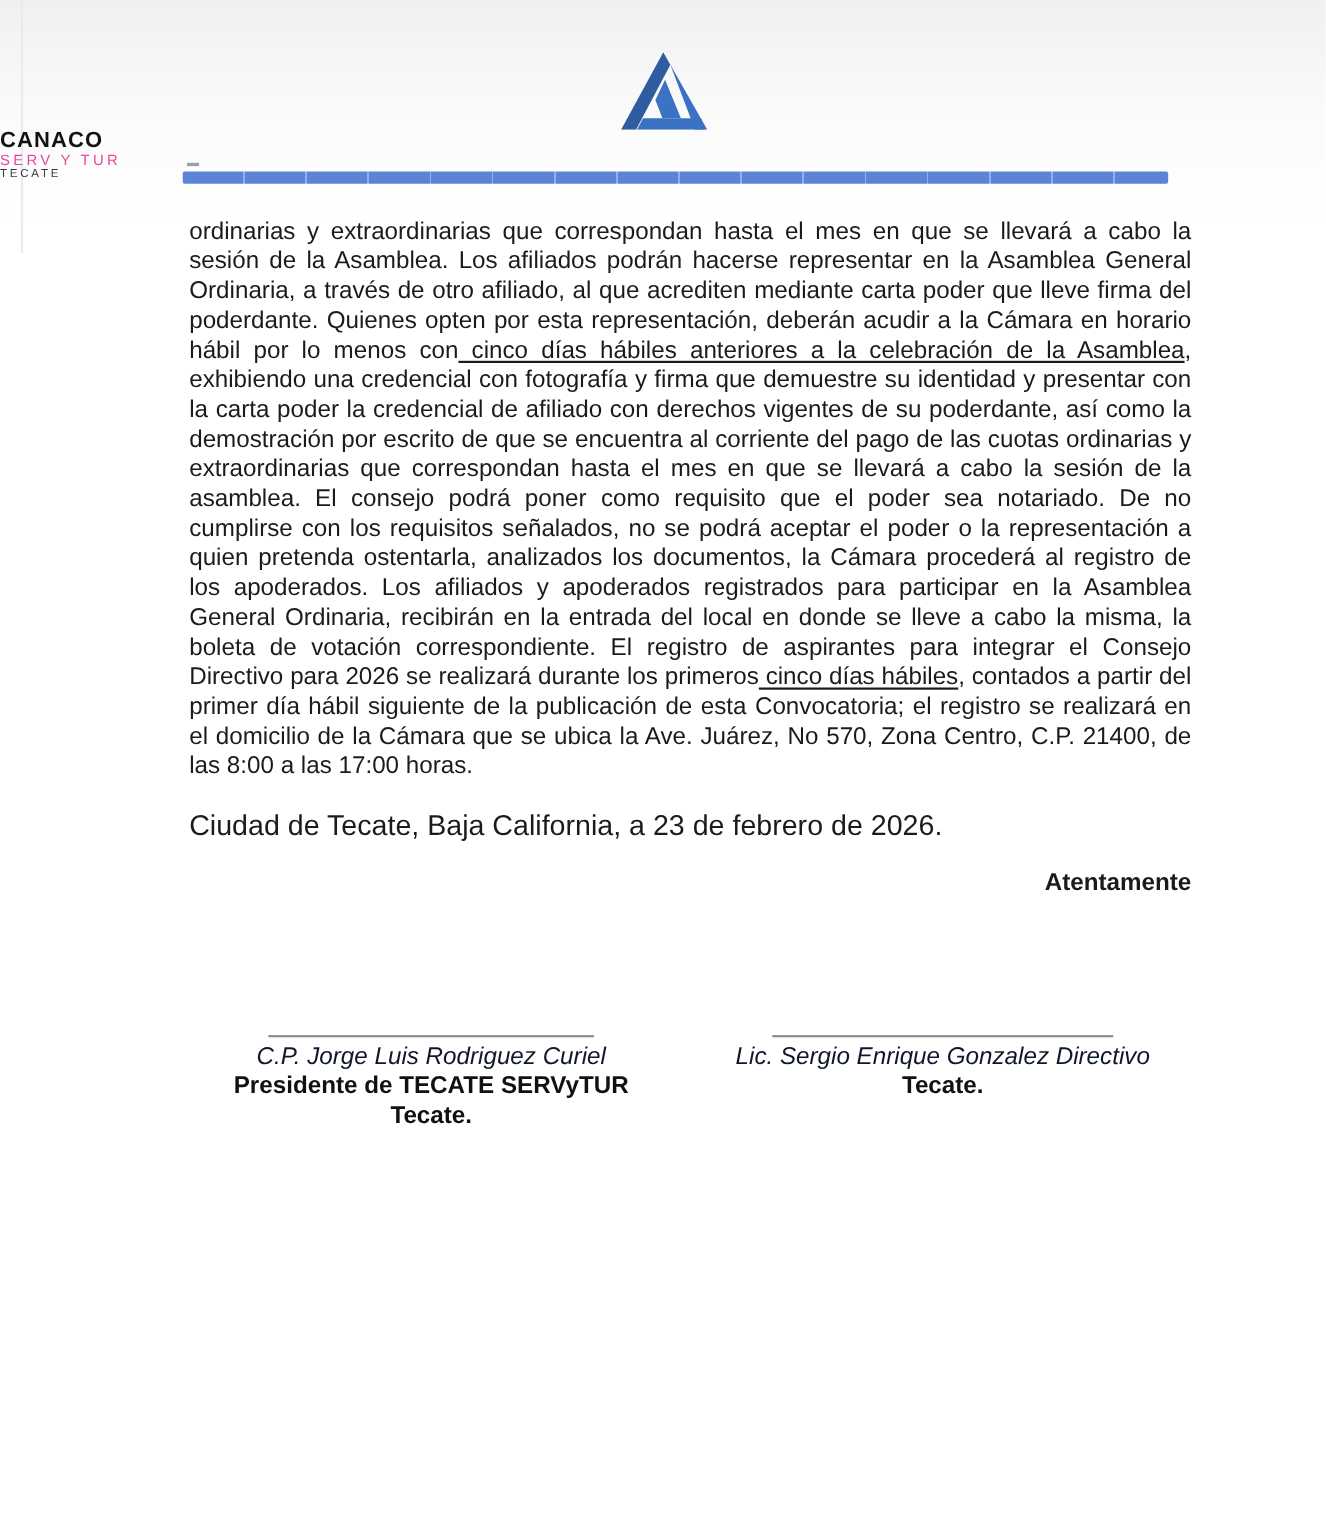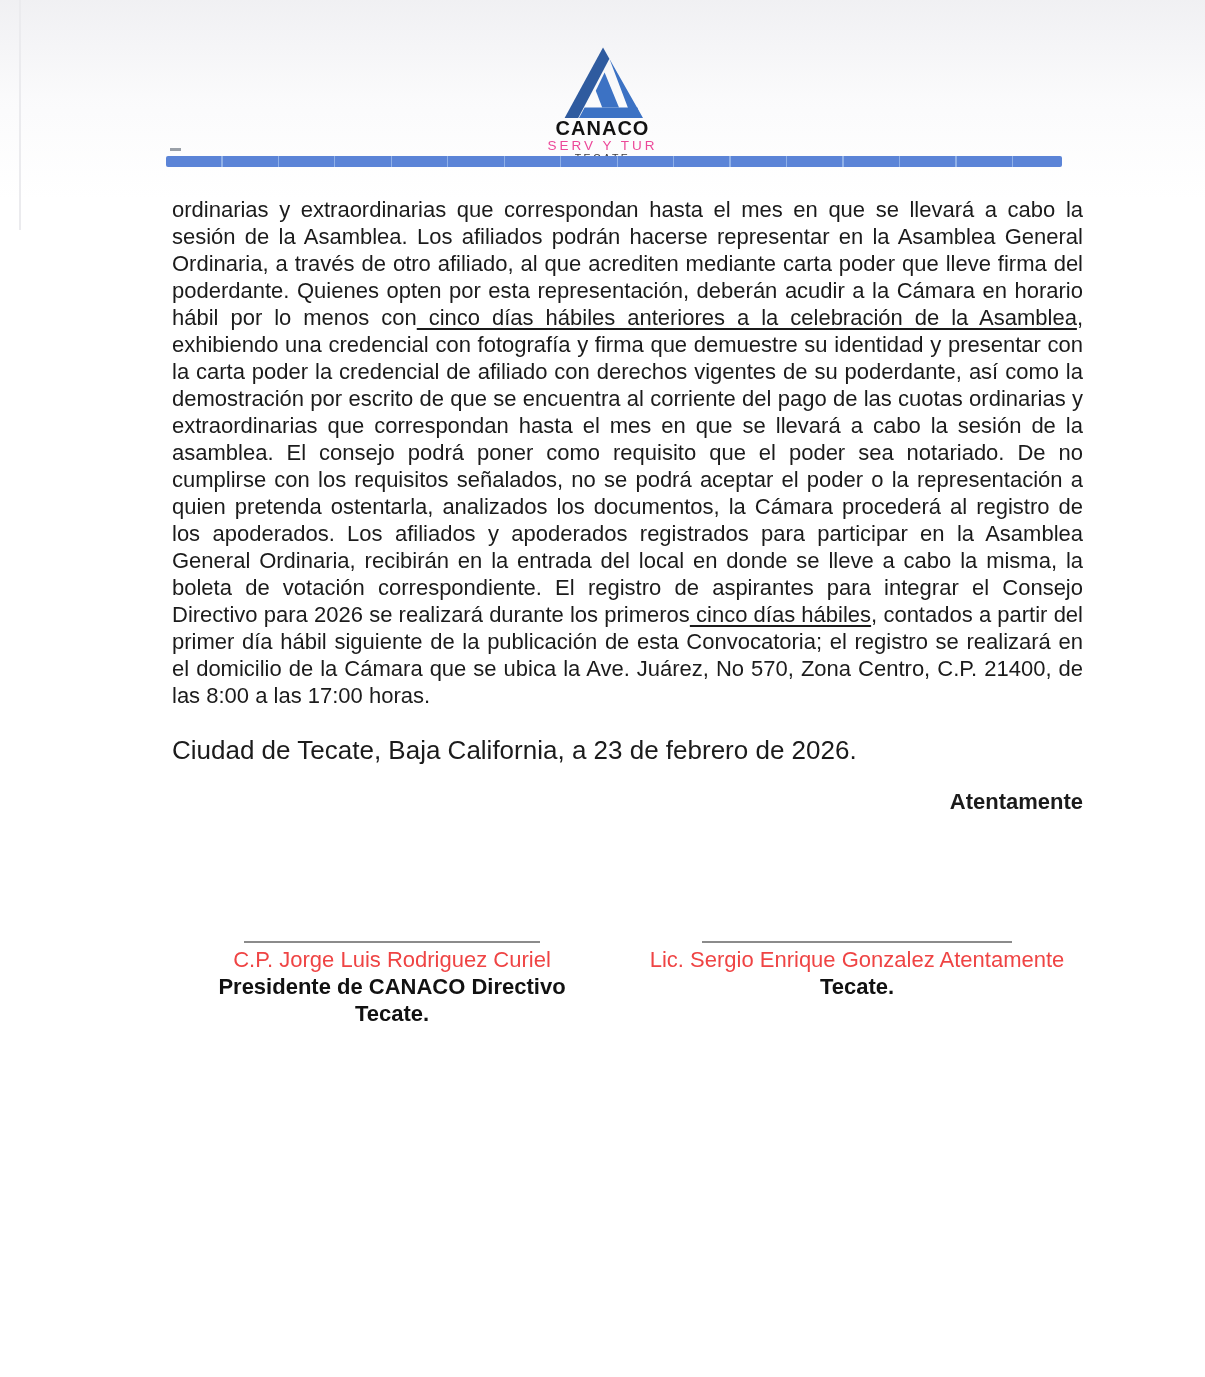--- a/index.html
+++ b/index.html
@@ -16,21 +16,21 @@
   .scan-shade{
     position:absolute;top:0;left:0;width:1205px;height:250px;
     background:linear-gradient(180deg, rgba(228,228,233,0.55) 0%, rgba(240,240,244,0.30) 40%, rgba(255,255,255,0) 80%);
     pointer-events:none;
   }
   .scan-edge{
     position:absolute;top:0;left:19px;width:2px;height:230px;
     background:#ebebee;pointer-events:none;
   }
   
-  header{position:relative;text-align:center;padding-top:46px;}
+  header{position:relative;padding-top:46px;}
   .logo-icon{display:block;margin:0 auto;width:82px;height:72px;}
   .logo-name{font-size:20px;font-weight:bold;letter-spacing:1px;color:#121212;line-height:21px;}
   .logo-sub{font-size:13.5px;letter-spacing:3px;color:#ec4899;line-height:14px;}
   .logo-city{font-size:10.5px;letter-spacing:2.5px;color:#3a3a3a;line-height:11px;}
   .tick{position:absolute;left:170px;top:148px;width:11px;height:3px;background:#9aa0a8;}
   .blue-bar{
     position:absolute;left:166px;top:156px;width:896px;height:11px;
     border-radius:2px;
     background:repeating-linear-gradient(90deg,#5b84d7 0px,#5b84d7 55px,#8fb0e8 55px,#8fb0e8 56.5px);
   }
@@ -43,21 +43,21 @@
   }
   .u{text-decoration:underline;text-underline-offset:3px;margin-top:18px;}
   .dateline{margin:28px 0 0 0;font-size:26px;line-height:27px;}
   .closing{margin:24px 0 0 0;font-size:22px;line-height:27px;font-weight:bold;text-align:right;}
   
   .sigrow{display:flex;margin-top:126px;margin-left:172px;margin-right:0;}
   .sigcol{width:440px;text-align:center;}
   .sigcol.right{width:450px;margin-left:20px;}
   .sigline{width:296px;border-top:2px solid #8b8b8b;margin:0 auto 3px auto;height:0;}
   .sigcol.right .sigline{width:310px;}
-  .signame{font-size:22px;line-height:27px;color:#ef4444;}
+  .signame{font-size:22px;line-height:27px;color:#0f172a;font-style:italic;}
   .sigtitle{font-size:22px;line-height:27px;font-weight:bold;color:#111111;}
 </style>
 </head>
 <body>
 
 <div class="page">
   <div class="scan-shade"></div>
   <div class="scan-edge"></div>
 
   <header>
@@ -80,22 +80,22 @@
 
     <p class="dateline">Ciudad de Tecate, Baja California, a 23  de febrero de 2026.</p>
 
     <p class="closing">Atentamente</p>
   </main>
 
   <div class="sigrow">
     <div class="sigcol">
       <div class="sigline"></div>
       <div class="signame">C.P. Jorge Luis Rodriguez Curiel</div>
-      <div class="sigtitle">Presidente de CANACO Directivo</div>
+      <div class="sigtitle">Presidente de TECATE SERVyTUR</div>
       <div class="sigtitle">Tecate.</div>
     </div>
     <div class="sigcol right">
       <div class="sigline"></div>
-      <div class="signame">Lic. Sergio Enrique Gonzalez Atentamente</div>
+      <div class="signame">Lic. Sergio Enrique Gonzalez Directivo</div>
       <div class="sigtitle">Tecate.</div>
     </div>
   </div>
 </div>
 
 </body></html>

